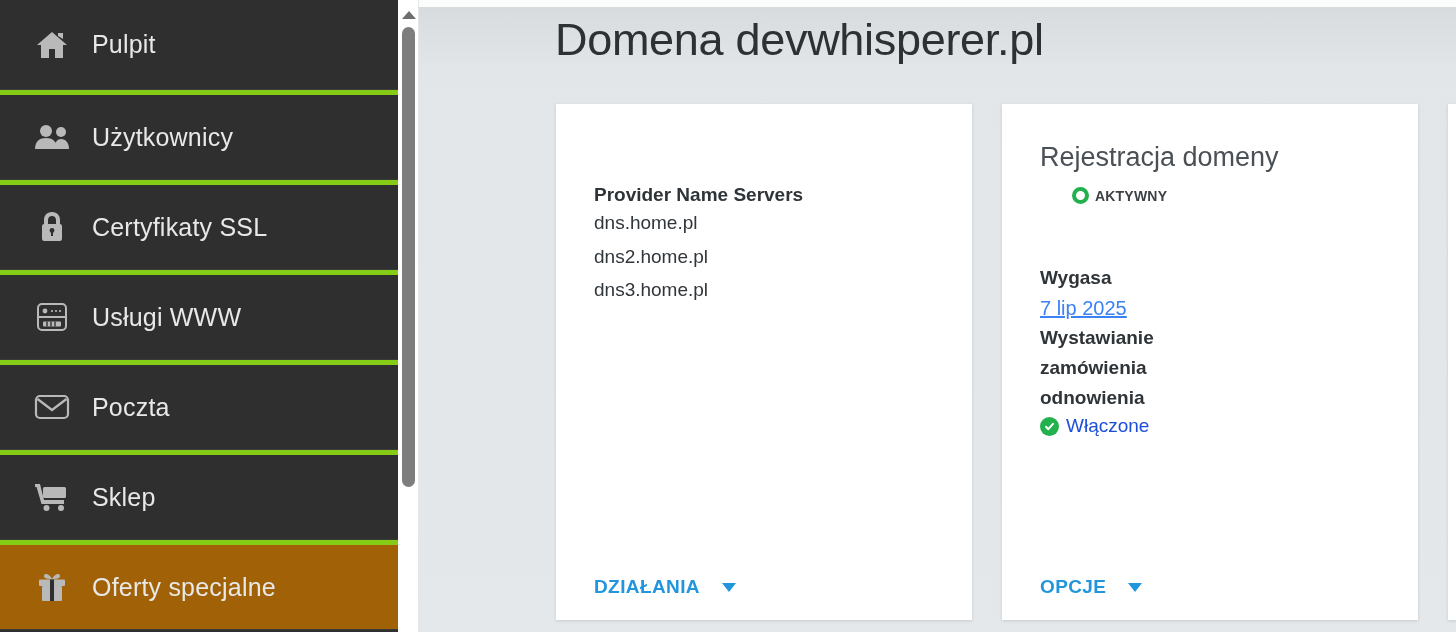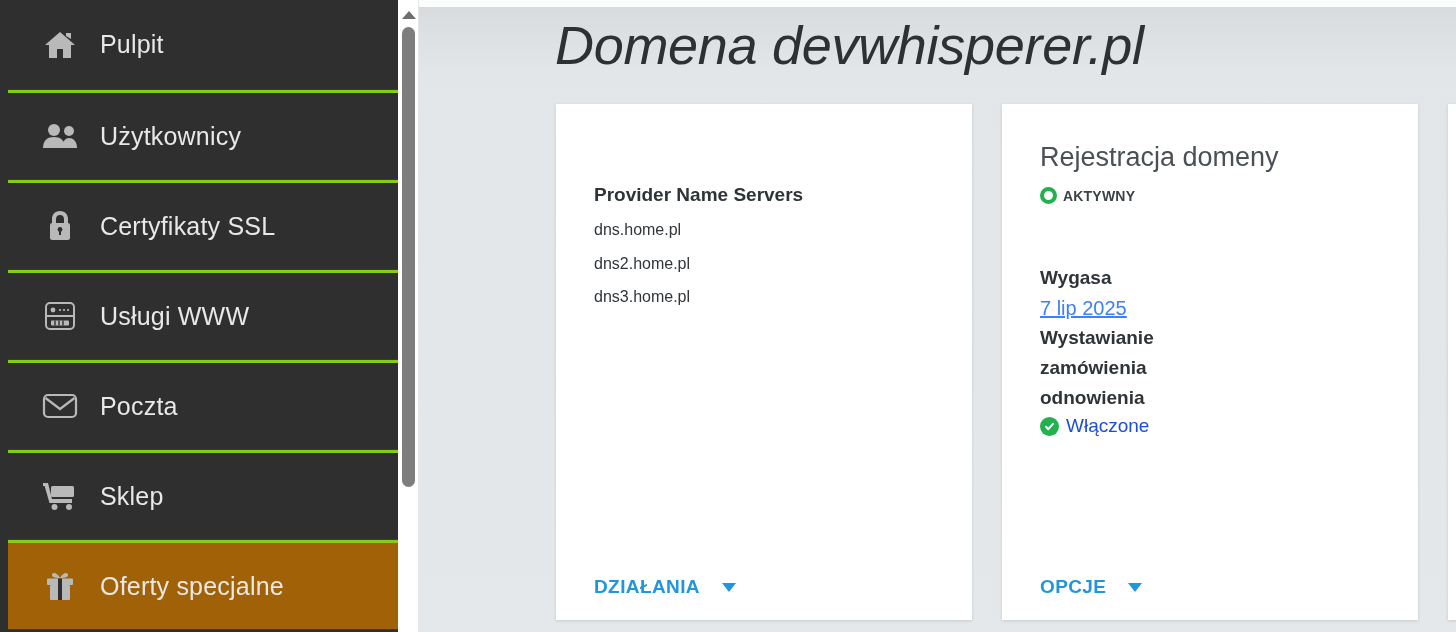--- a/index.html
+++ b/index.html
@@ -19,30 +19,29 @@
   }
 
   
   .sidebar {
     position: absolute;
     left: 0; top: 0;
     width: 398px;
     height: 632px;
     background: #2f2f2f;
     overflow: hidden;
-    padding-left: 8px;
   }
   .nav-item {
     position: relative;
     height: 90px;
     display: flex;
     align-items: center;
     padding-left: 30px;
     border-bottom: 1px solid #3a3a3a;
-    border-top: 3px solid #84cc16;
+    border-top: 5px solid #84cc16;
     background: #2f2f2f;
   }
   .nav-item.first { border-top: none; }
   .nav-item.highlight { background: #a16207; }
   .nav-ico {
     width: 44px;
     height: 40px;
     display: flex;
     align-items: center;
     justify-content: center;
@@ -101,26 +100,25 @@
   .main::before{
     content:"";
     position:absolute; left:0; top:0; width:100%; height:7px;
     background:#fbfcfc;
   }
 
   .page-title {
     position: absolute;
     left: 136px;
     top: 14px;
-    font-size: 54px;
+    font-size: 45px;
     font-weight: 400;
     color: #2d3134;
     letter-spacing: -0.3px;
     white-space: nowrap;
-    font-style: italic;
   }
 
   .cards {
     position: absolute;
     left: 137px;
     top: 104px;
     display: flex;
     gap: 30px;
   }
 
@@ -163,31 +161,30 @@
     flex: 0 0 17px;
   }
   .status .stxt {
     font-size: 14px;
     color: #3c4146;
     font-weight: 700;
     text-transform: uppercase;
     font-variant: small-caps;
     letter-spacing: 0.2px;
   }
-  .status-row2 { margin-top: 14px; }
+  .status-row2 { margin-top: 14px; margin-left: 32px; }
 
   .ns-block { margin-top: 42px; }
   .ns-head {
     font-size: 19px;
     color: #2f3438;
     font-weight: 700;
-    margin-bottom: 7px;
   }
   .ns-item {
-    font-size: 16px;
+    font-size: 19px;
     color: #31363a;
     line-height: 33.5px;
   }
 
   .cols {
     margin-top: 55px;
     display: flex;
     flex-direction: column;
   }
   .col-l { width: 186px; }

